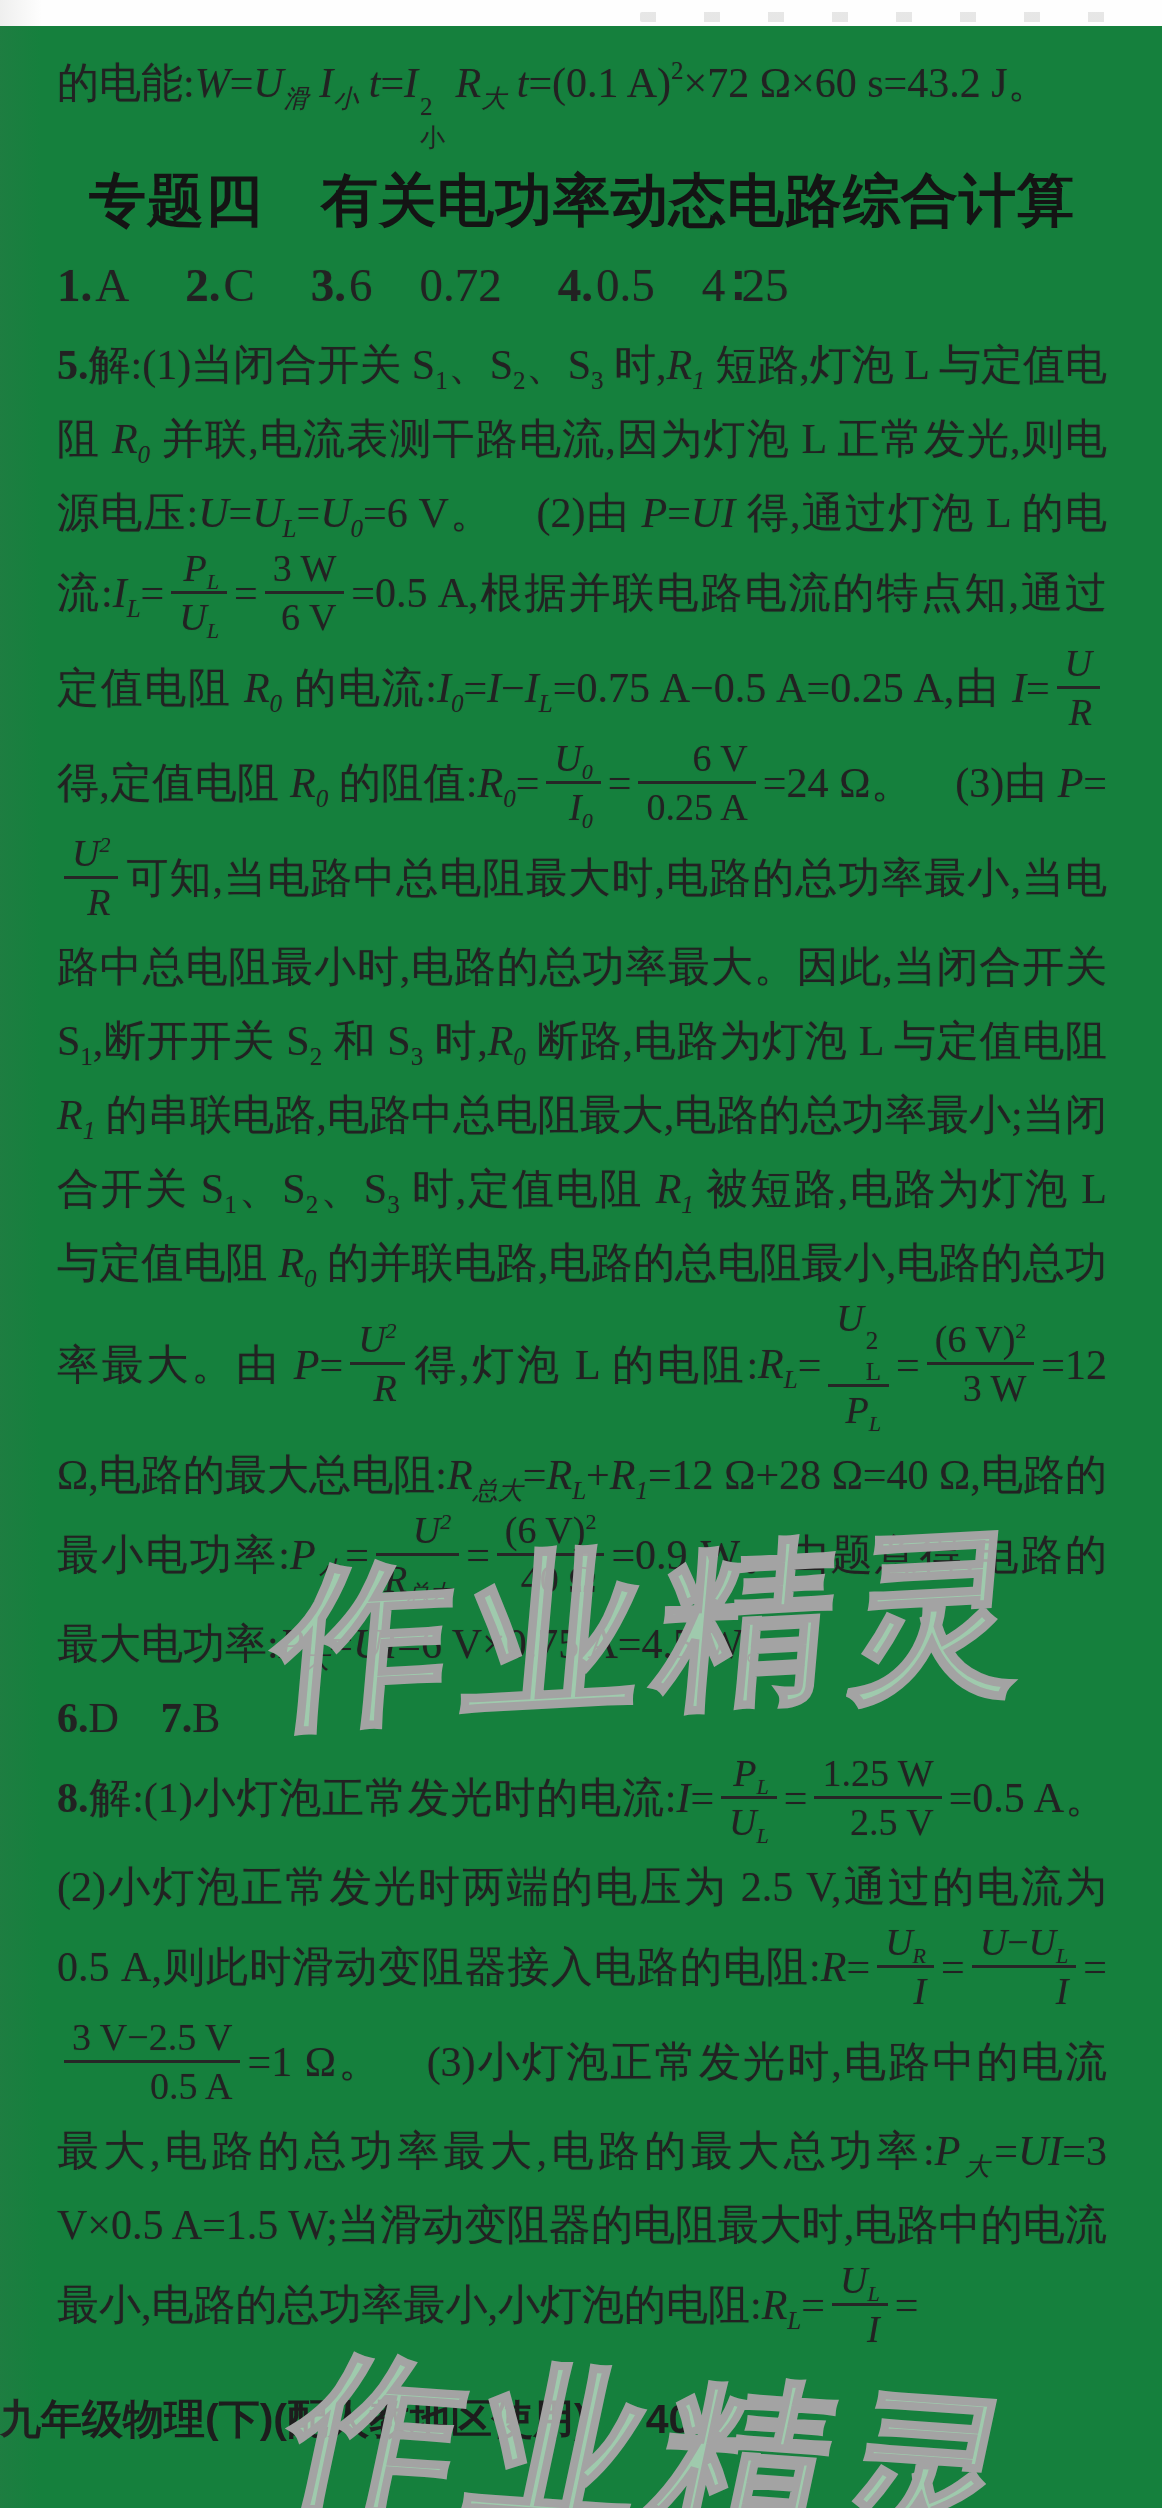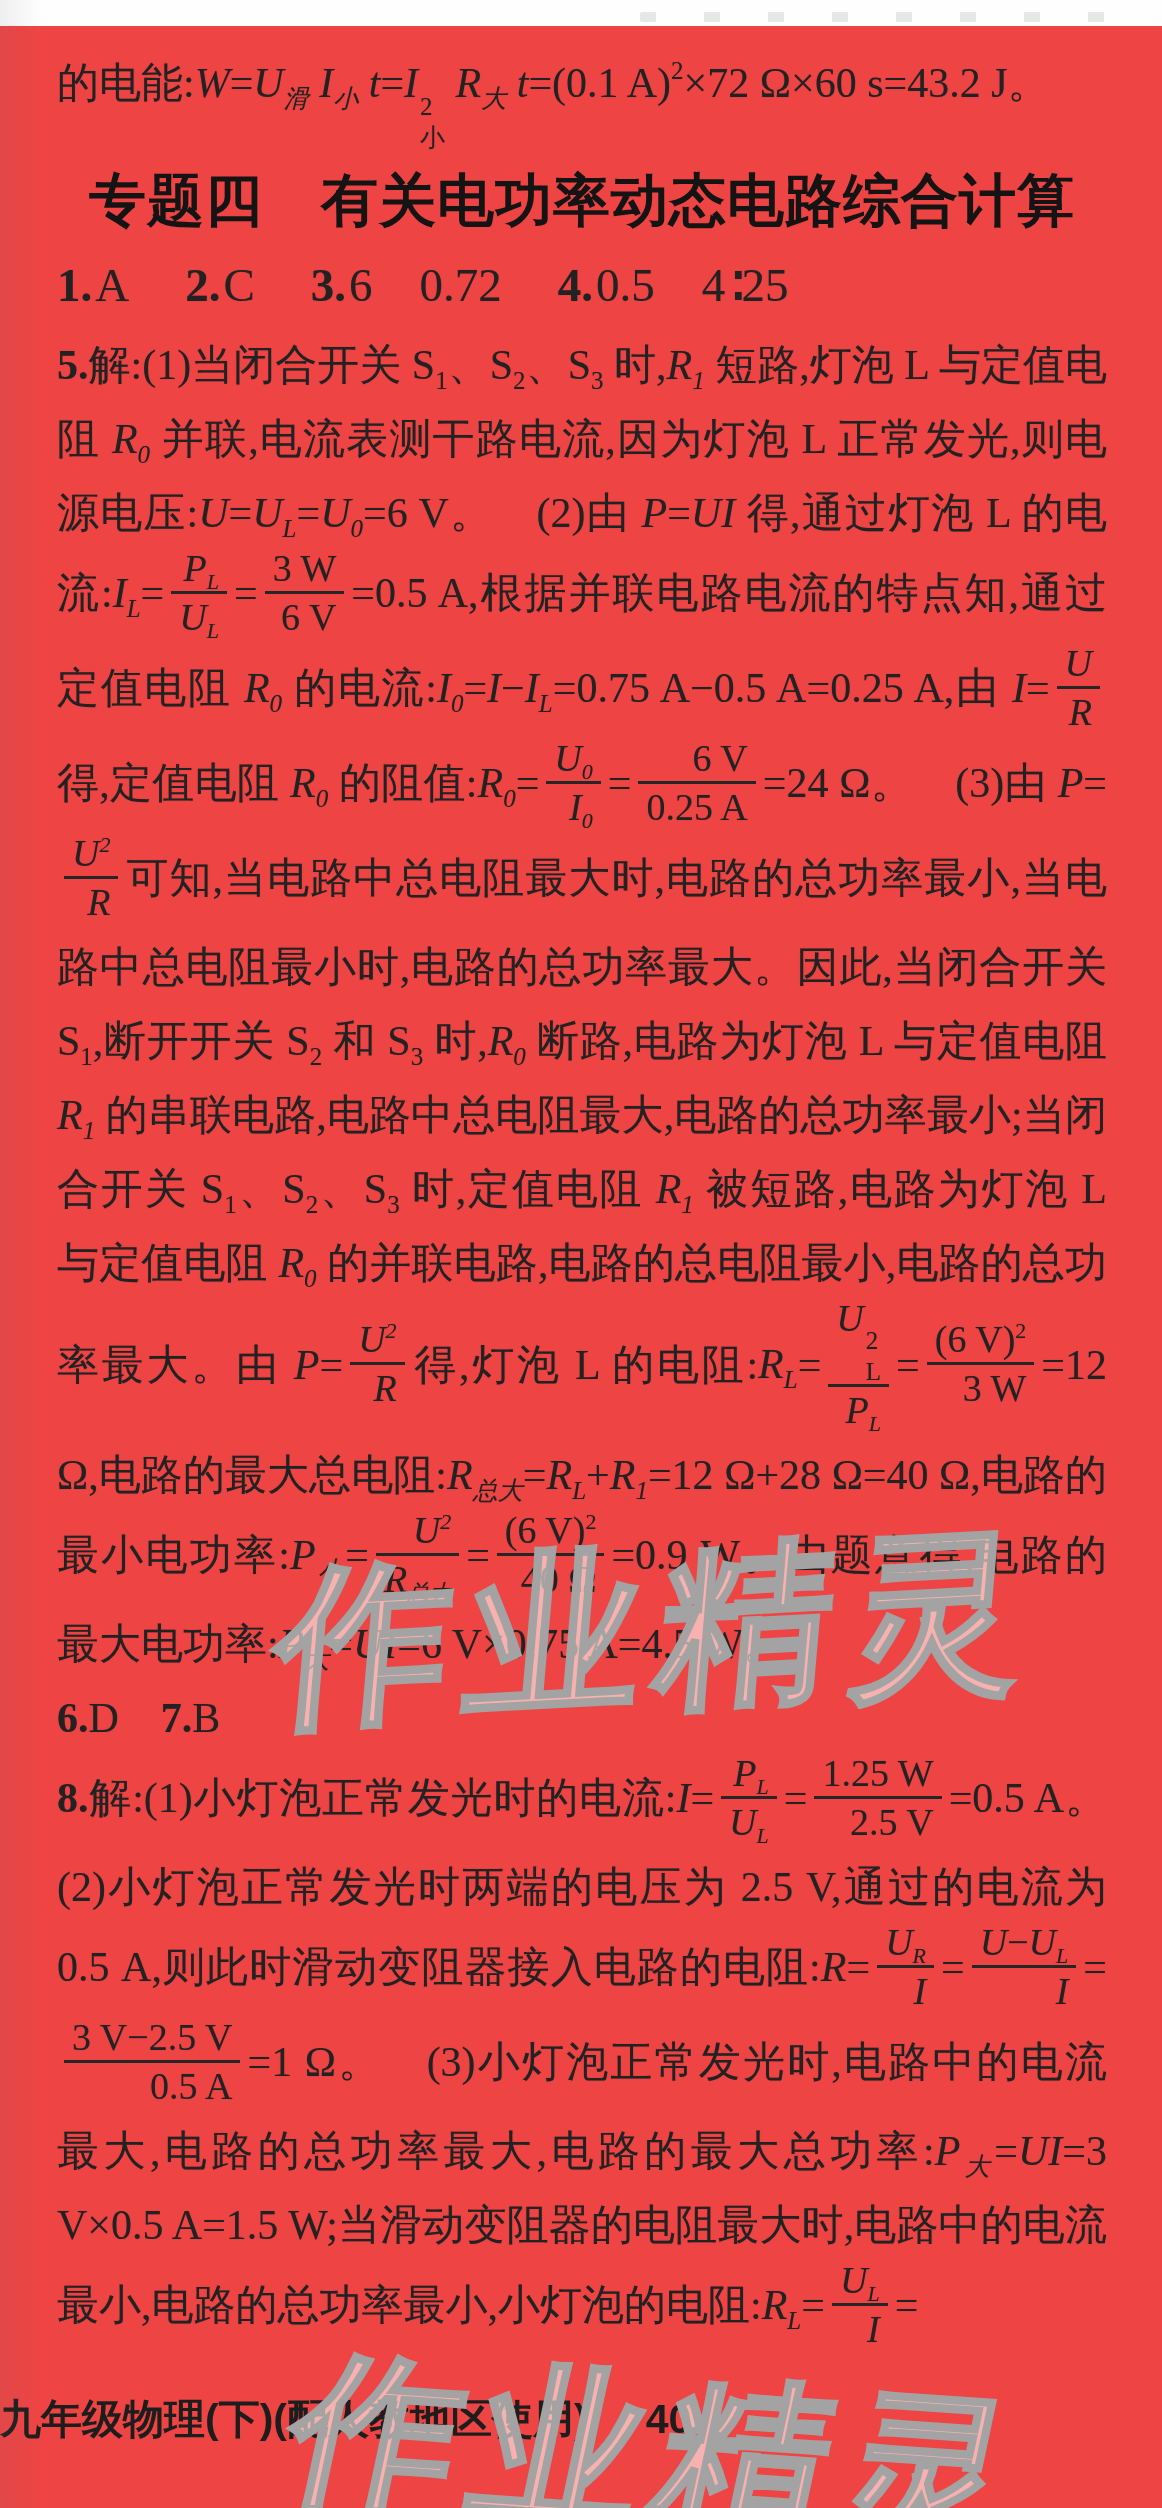--- a/index.html
+++ b/index.html
@@ -1,16 +1,16 @@
 <!DOCTYPE html>
 <html><head>
 <meta charset="utf-8">
 <style>
   html,body{margin:0;padding:0;background:#fbfbf9;}
-  .page{position:relative;width:1162px;height:2508px;background:#ef4444;overflow:hidden;
+  .page{position:relative;width:1162px;height:2508px;background:#15803d;overflow:hidden;
         font-family:"Liberation Serif","DejaVu Serif",serif;color:#222;}
   .content{position:absolute;left:57px;top:46px;width:1050px;text-align:justify;font-size:42px;z-index:1;}
   .para{margin:0;line-height:74px;text-shadow:0 0 1px rgba(40,40,40,.35);}
   .title{margin:18px 0 20px;text-align:center;font-family:"Liberation Sans","DejaVu Sans",sans-serif;
          font-weight:bold;font-size:57px;letter-spacing:1px;color:#141414;line-height:1.15;}
   .answers{display:flex;align-items:baseline;gap:56px;margin:4px 0 12px;font-size:47px;line-height:62px;
            text-shadow:0 0 1px rgba(40,40,40,.35);}
   .ans-num{font-weight:bold;}
   .ans-val{margin-left:3px;}
   .var{font-style:italic;}

